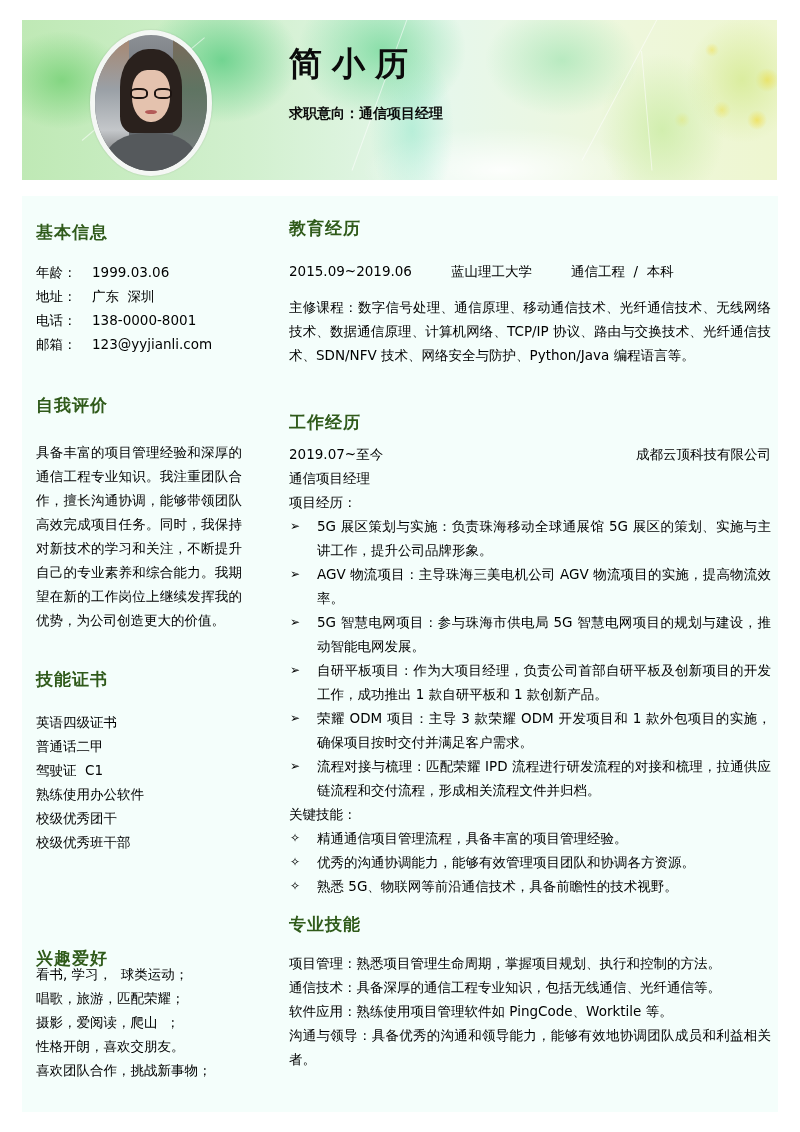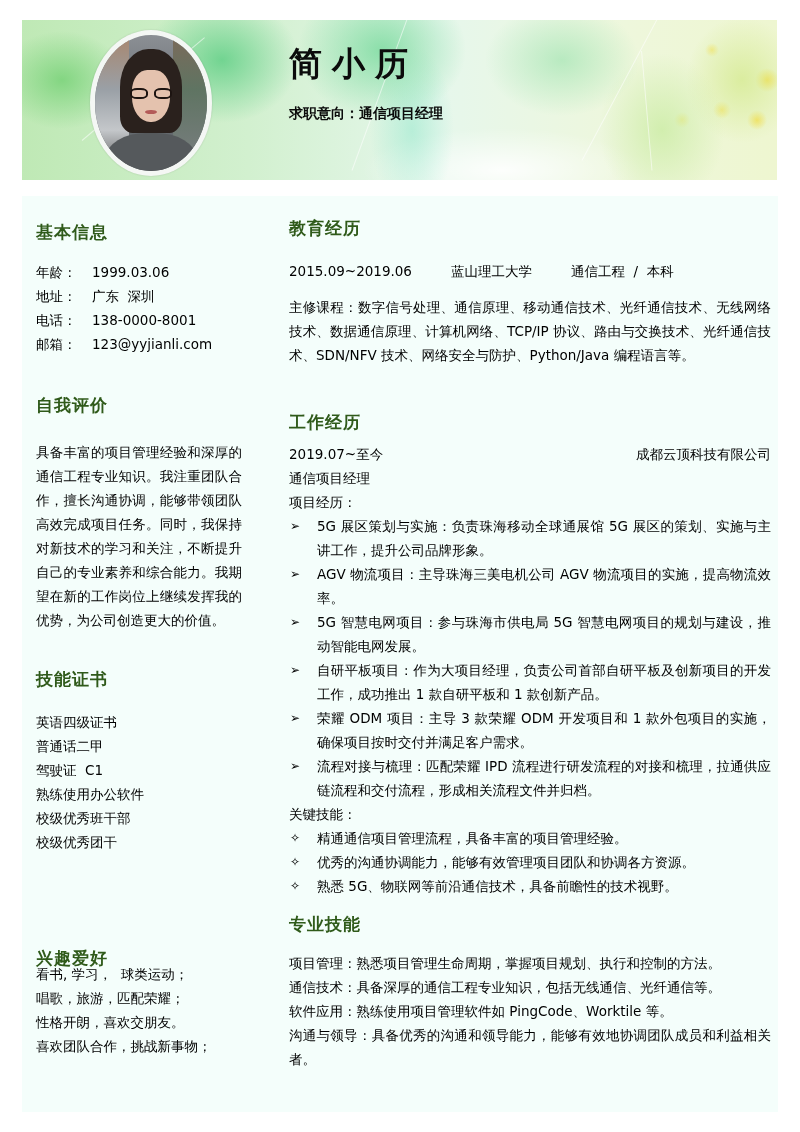--- a/index.html
+++ b/index.html
@@ -135,28 +135,29 @@
 
 <div class="sec-title" style="left:36px;top:394px;">自我评价</div>
 <div class="text para" style="left:36px;top:440px;width:206px;">具备丰富的项目管理经验和深厚的通信工程专业知识。我注重团队合作，擅长沟通协调，能够带领团队高效完成项目任务。同时，我保持对新技术的学习和关注，不断提升自己的专业素养和综合能力。我期望在新的工作岗位上继续发挥我的优势，为公司创造更大的价值。</div>
 
 <div class="sec-title" style="left:36px;top:668px;">技能证书</div>
 <div class="text plain-list" style="left:36px;top:710px;width:220px;">
   <div>英语四级证书</div>
   <div>普通话二甲</div>
   <div style="white-space:pre;">驾驶证  C1</div>
   <div>熟练使用办公软件</div>
+  <div>校级优秀团干</div>
   <div>校级优秀班干部</div>
-  <div>校级优秀团干</div>
 </div>
 
 <div class="sec-title" style="left:36px;top:916px;margin-top:31px;">兴趣爱好</div>
 <div class="text plain-list" style="left:36px;top:962px;width:230px;">
   <div style="white-space:pre;">看书, 学习，  球类运动；</div>
   <div>唱歌，旅游，匹配荣耀；</div>
+  <div style="white-space:pre;">摄影，爱阅读，爬山  ；</div>
   <div>性格开朗，喜欢交朋友。</div>
   <div>喜欢团队合作，挑战新事物；</div>
 </div>
 
 <div class="sec-title" style="left:289px;top:217px;">教育经历</div>
 <div class="text" style="left:289px;top:259px;width:482px;">
   <div class="edu-row">
     <span class="d">2015.09~2019.06</span>
     <span class="s">蓝山理工大学</span>
     <span style="white-space:pre;">通信工程  /  本科</span>

